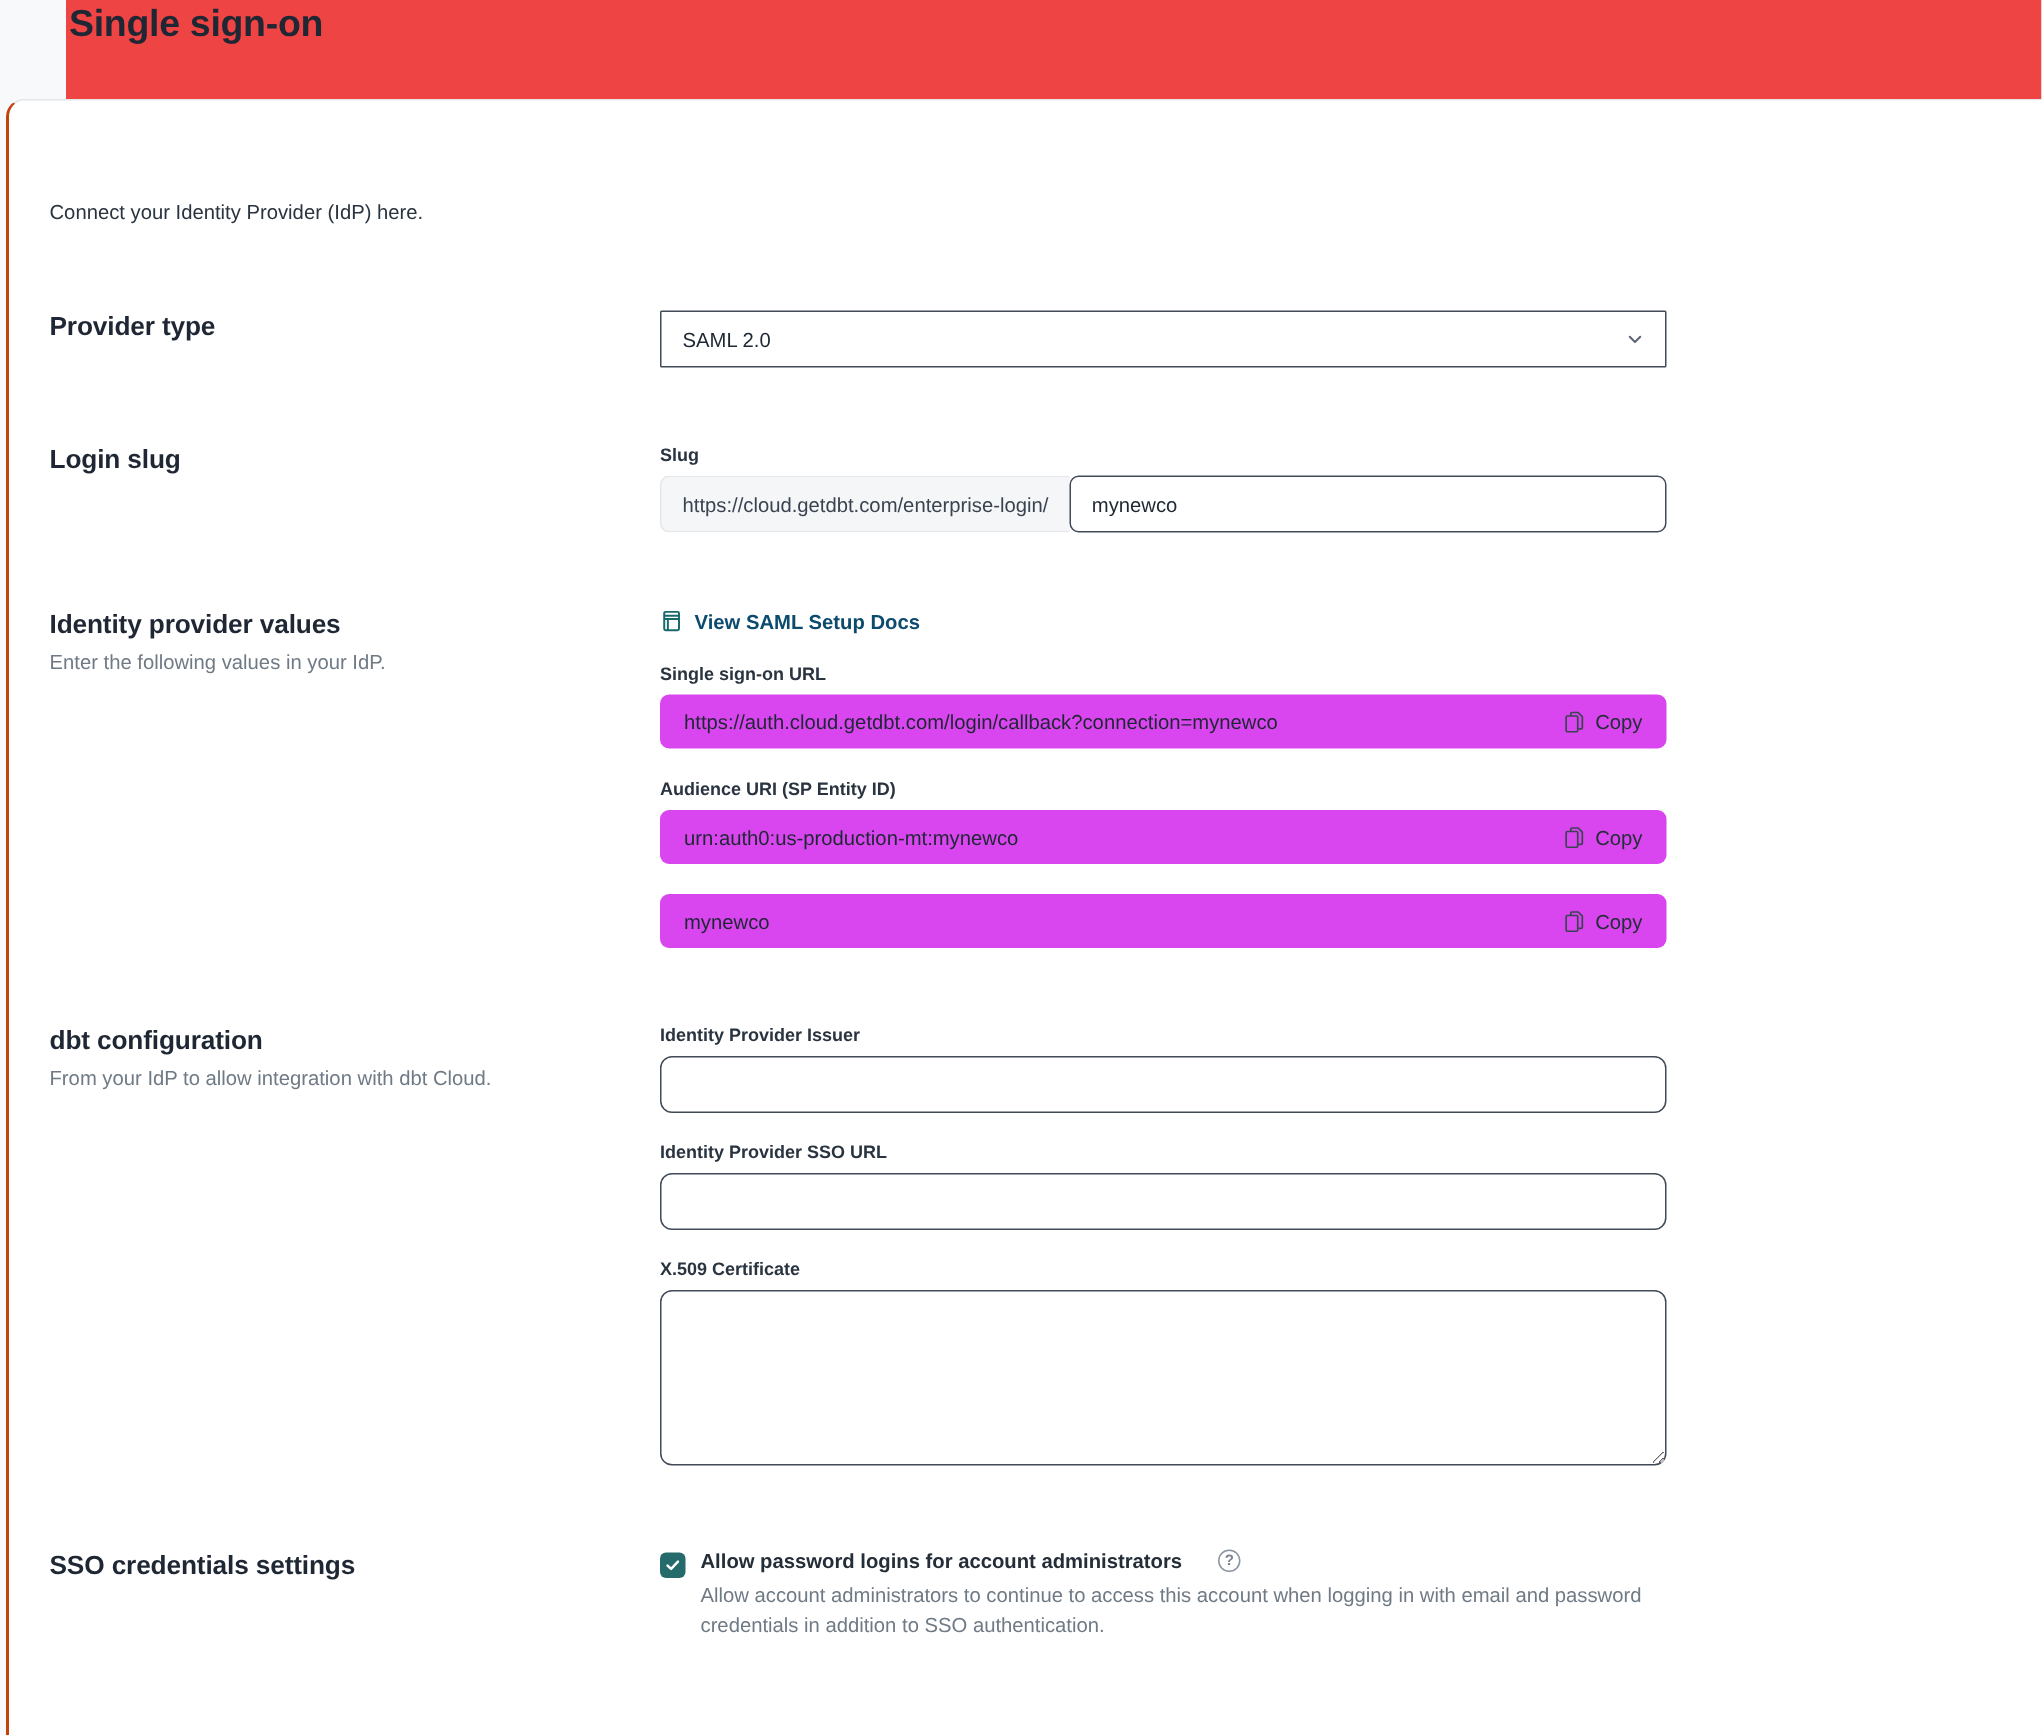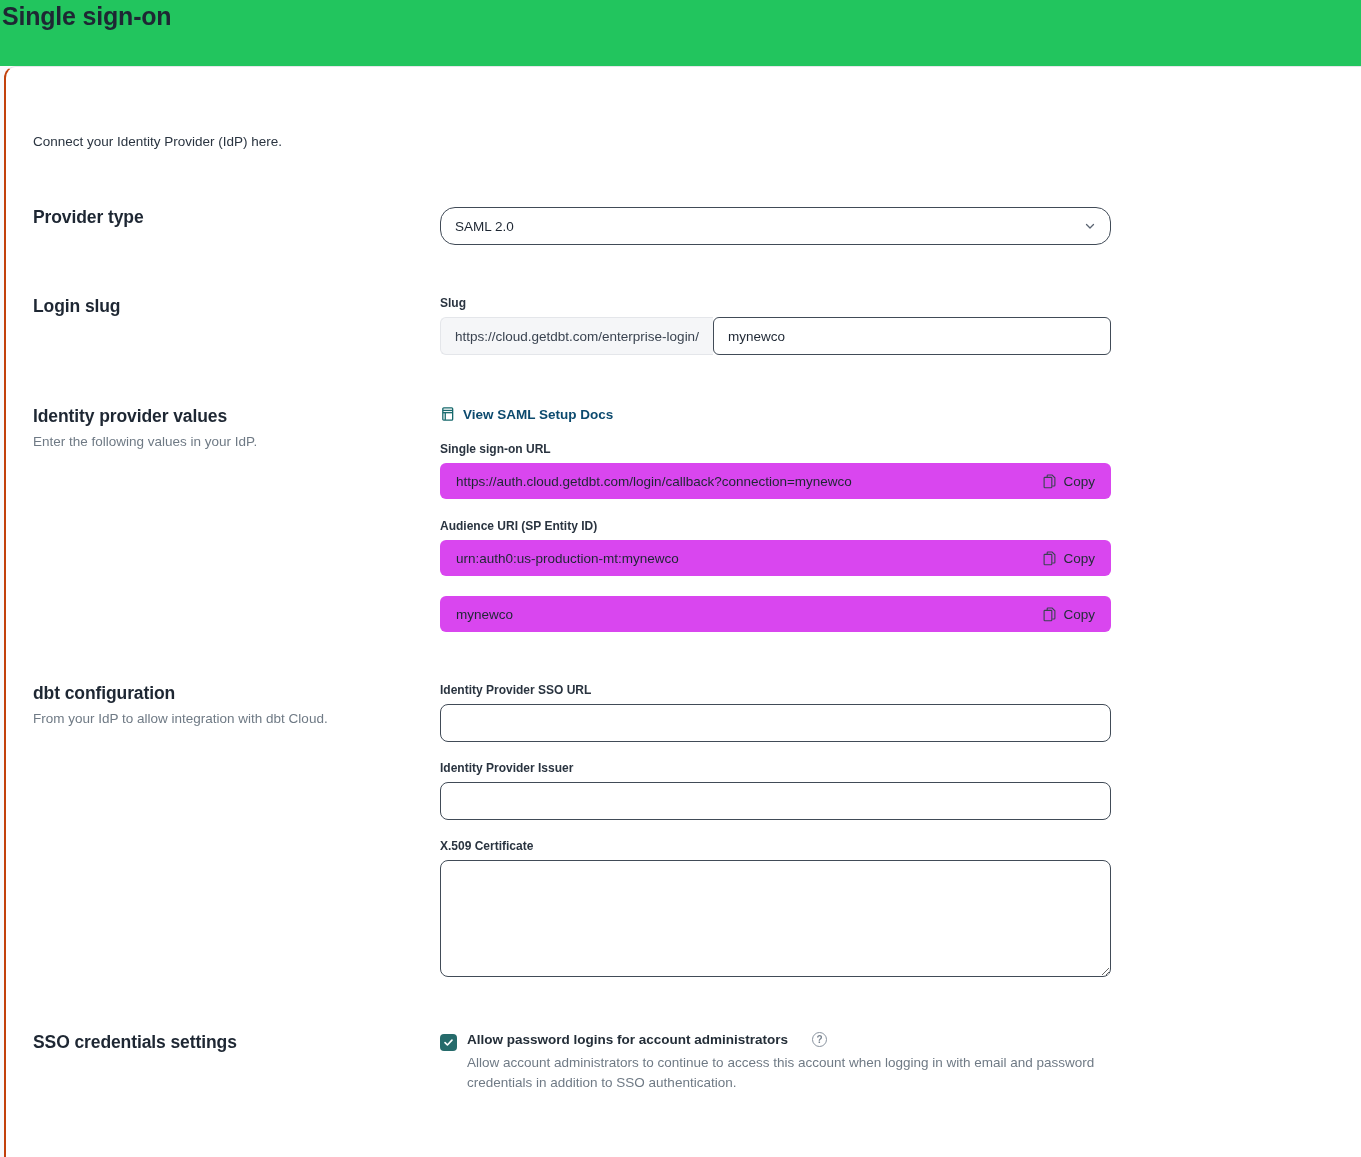--- a/index.html
+++ b/index.html
@@ -7,22 +7,23 @@
   body {
     font-family: "Liberation Sans", sans-serif;
     background: #f8f9fb;
     color: #1e2733;
     overflow: hidden;
   }
 
   
   .page-header {
     height: 66px;
-    background: #22c55e;
+    background: #ef4444;
     padding: 2px 0 0 2px;
+    margin-left: 44px;
   }
   .page-title {
     font-size: 25px;
     font-weight: 700;
     color: #1e2733;
     letter-spacing: -0.2px;
   }
 
   
   .panel {
@@ -65,21 +66,21 @@
     font-weight: 700;
     color: #2a3440;
     margin-bottom: 7px;
     display: block;
   }
 
   
   .select-box {
     height: 38px;
     border: 1px solid #414b57;
-    border-radius: 15px;
+    border-radius: 1px;
     background: #fff;
     display: flex;
     align-items: center;
     padding: 0 14px;
     font-size: 13.5px;
     color: #1e2733;
     cursor: pointer;
     text-align: center;
   }
   .select-box .chev { margin-left: auto; display: flex; }
@@ -336,25 +337,25 @@
     </div>
   </section>
 
   <section class="row">
     <div class="col-left">
       <h2 class="section-heading">dbt configuration</h2>
       <p class="section-sub">From your IdP to allow integration with dbt Cloud.</p>
     </div>
     <div class="col-right">
       <div class="input-group">
+        <label class="field-label">Identity Provider Issuer</label>
+        <input type="text" class="text-input" value="" style="">
+      </div>
+      <div class="input-group">
         <label class="field-label">Identity Provider SSO URL</label>
-        <input type="text" class="text-input" value="" style="">
-      </div>
-      <div class="input-group">
-        <label class="field-label">Identity Provider Issuer</label>
         <input type="text" class="text-input" value="" style="">
       </div>
       <div class="input-group">
         <label class="field-label">X.509 Certificate</label>
         <textarea class="textarea-input" style=""></textarea>
       </div>
     </div>
   </section>
 
   <section class="row" style="margin-bottom:0;">

